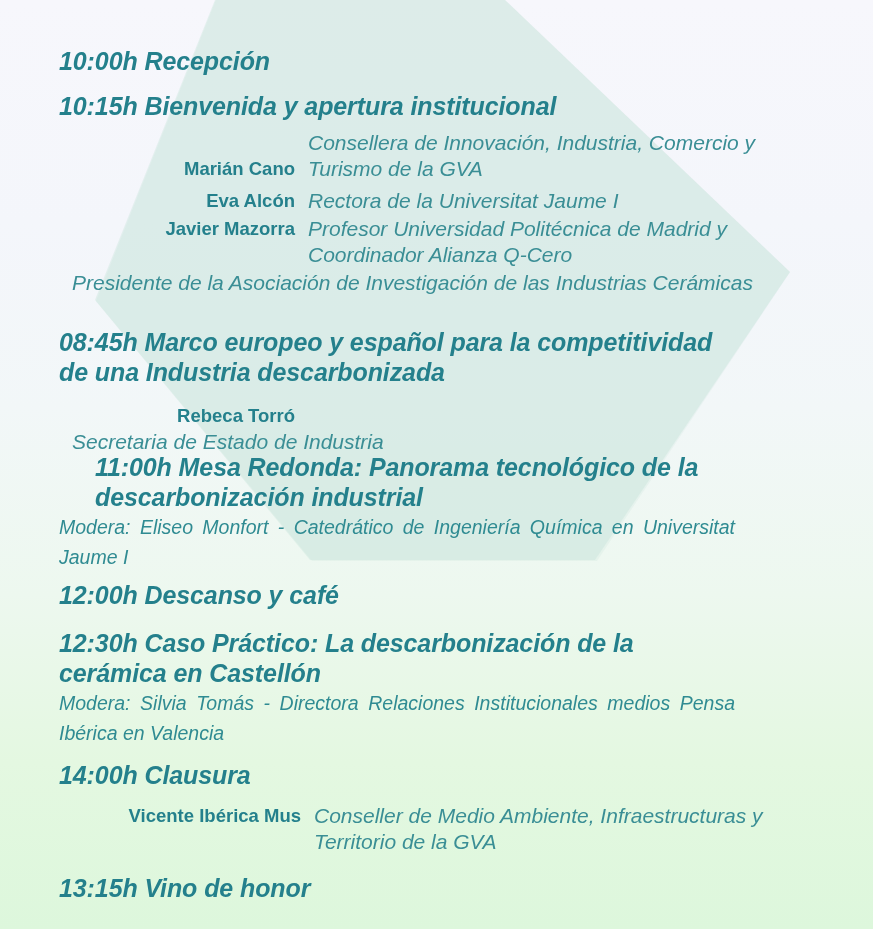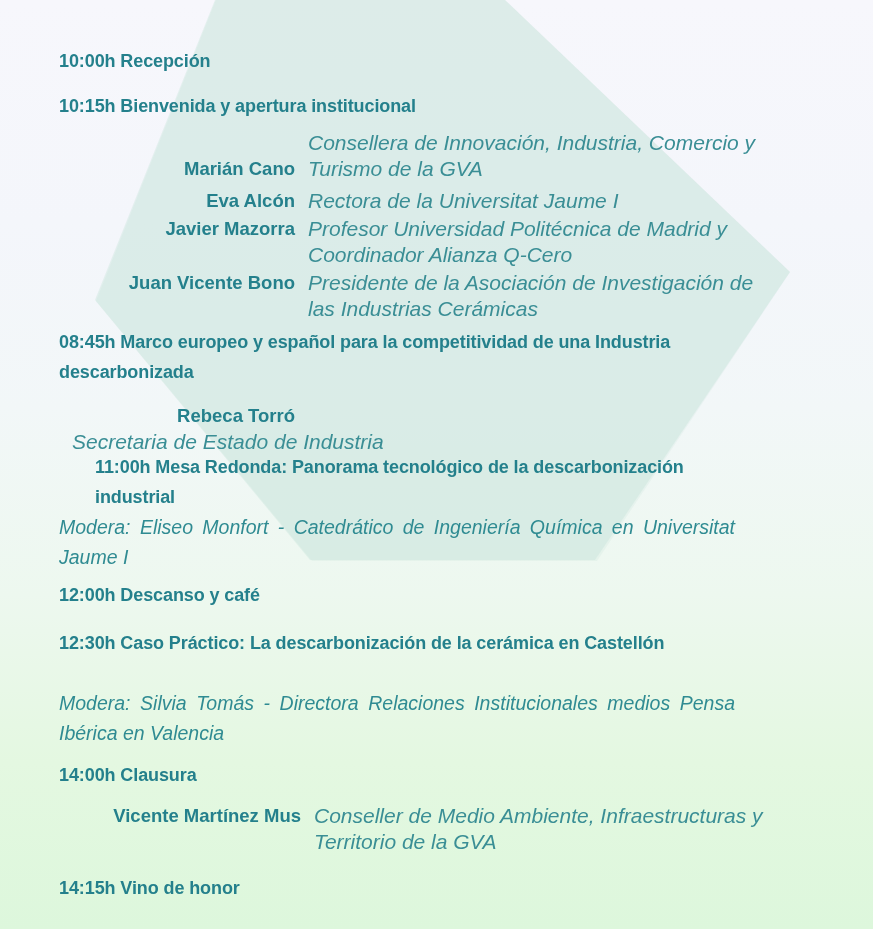--- a/index.html
+++ b/index.html
@@ -45,23 +45,24 @@
     padding: 0;
   }
 
   
   .heading {
     position: absolute;
     left: 59px;
     width: 670px;
     color: #24808c;
     font-weight: bold;
-    font-size: 18px;
+    font-size: 25px;
     line-height: 30px;
     letter-spacing: -0.1px;
+    font-style: italic;
   }
 
   
   .modera {
     position: absolute;
     left: 59px;
     width: 676px;
     color: #2f8b92;
     font-style: italic;
     font-size: 19.5px;
@@ -119,21 +120,20 @@
       <div class="name" style="width:236px;">Eva Alcón</div>
       <div class="role">Rectora de la Universitat Jaume I</div>
     </div>
 
     <div class="speaker" style="top:216px; left:59px; width:714px;">
       <div class="name" style="width:236px;">Javier Mazorra</div>
       <div class="role">Profesor Universidad Politécnica de Madrid y Coordinador Alianza Q-Cero</div>
     </div>
 
     <div class="speaker" style="top:270px; left:59px; width:714px;">
-      <div class="name" style="width:236px;">Juan Vicente Bono</div>
       <div class="role">Presidente de la Asociación de Investigación de las Industrias Cerámicas</div>
     </div>
 
     <div class="heading" style="top:327px; width:680px;">08:45h Marco europeo y español para la competitividad de una Industria descarbonizada</div>
 
     <div class="speaker" style="top:403px; left:59px; width:714px;flex-direction:column;">
       <div class="name" style="width:236px;">Rebeca Torró</div>
       <div class="role">Secretaria de Estado de Industria</div>
     </div>
 
@@ -143,20 +143,20 @@
 
     <div class="heading" style="top:580px;">12:00h Descanso y café</div>
 
     <div class="heading" style="top:628px; width:680px;">12:30h Caso Práctico: La descarbonización de la cerámica en Castellón</div>
 
     <div class="modera" style="top:688px;">Modera: Silvia Tomás - Directora Relaciones Institucionales medios Pensa Ibérica en Valencia</div>
 
     <div class="heading" style="top:760px;">14:00h Clausura</div>
 
     <div class="speaker" style="top:803px; left:59px; width:714px;">
-      <div class="name" style="width:242px;">Vicente Martínez Mus</div>
+      <div class="name" style="width:242px;">Vicente Ibérica Mus</div>
       <div class="role">Conseller de Medio Ambiente, Infraestructuras y Territorio de la GVA</div>
     </div>
 
-    <div class="heading" style="top:873px;">14:15h Vino de honor</div>
+    <div class="heading" style="top:873px;">13:15h Vino de honor</div>
 
   </div>
 </div>
 
 </body></html>

